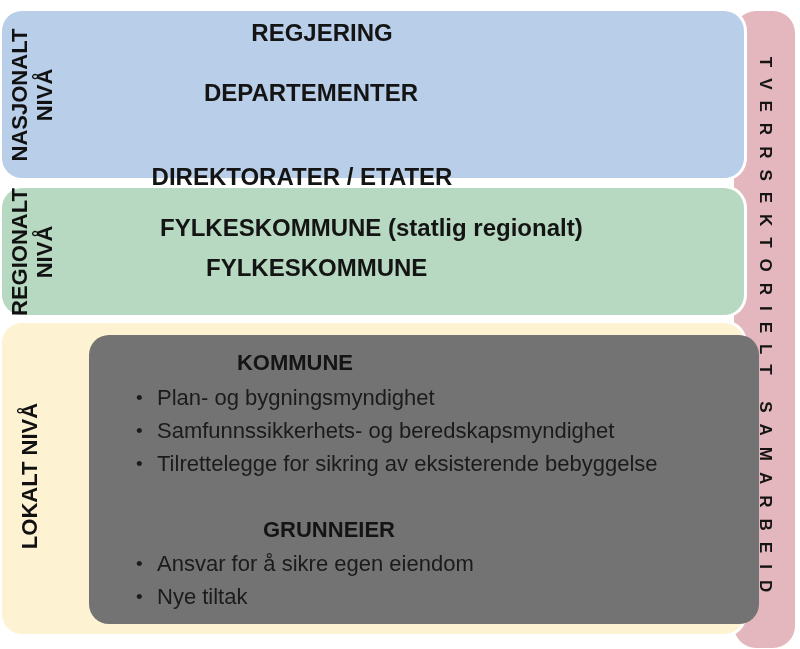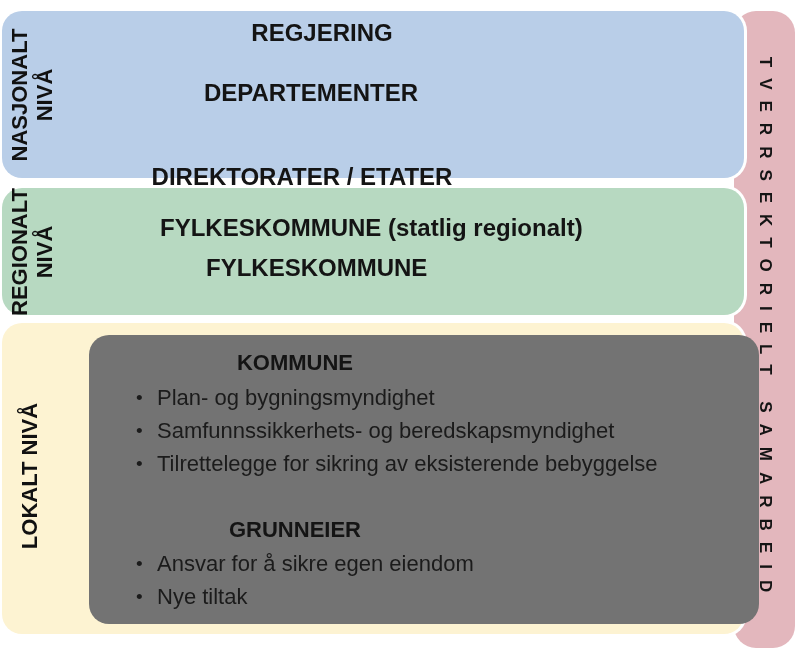--- a/index.html
+++ b/index.html
@@ -56,21 +56,21 @@
   .h-row2{top:67px;margin-left:9px;}
   .h-row3{top:113px;margin-top:38px;}
   .g-row1{left:158px;top:25px;}
   .g-row2{left:204px;top:65px;}
   .inner-heading{
     position:absolute;left:0;width:412px;text-align:center;
     font-weight:bold;font-size:22px;line-height:28px;
     white-space:nowrap;color:#141414;
   }
   .ih-kommune{top:14px;}
-  .ih-grunneier{top:181px;}
+  .ih-grunneier{top:181px;padding-left:34px;}
   .bullets{
     position:absolute;left:47px;right:10px;
     font-size:22px;line-height:33px;color:#1b1b1b;
   }
   .bl-kommune{top:46px;}
   .bl-grunneier{top:212px;}
   .bullet-row{display:flex;}
   .bullet-row .dot{width:21px;flex:0 0 21px;font-size:19px;}
   .bullet-row .txt{white-space:nowrap;}
 </style>

